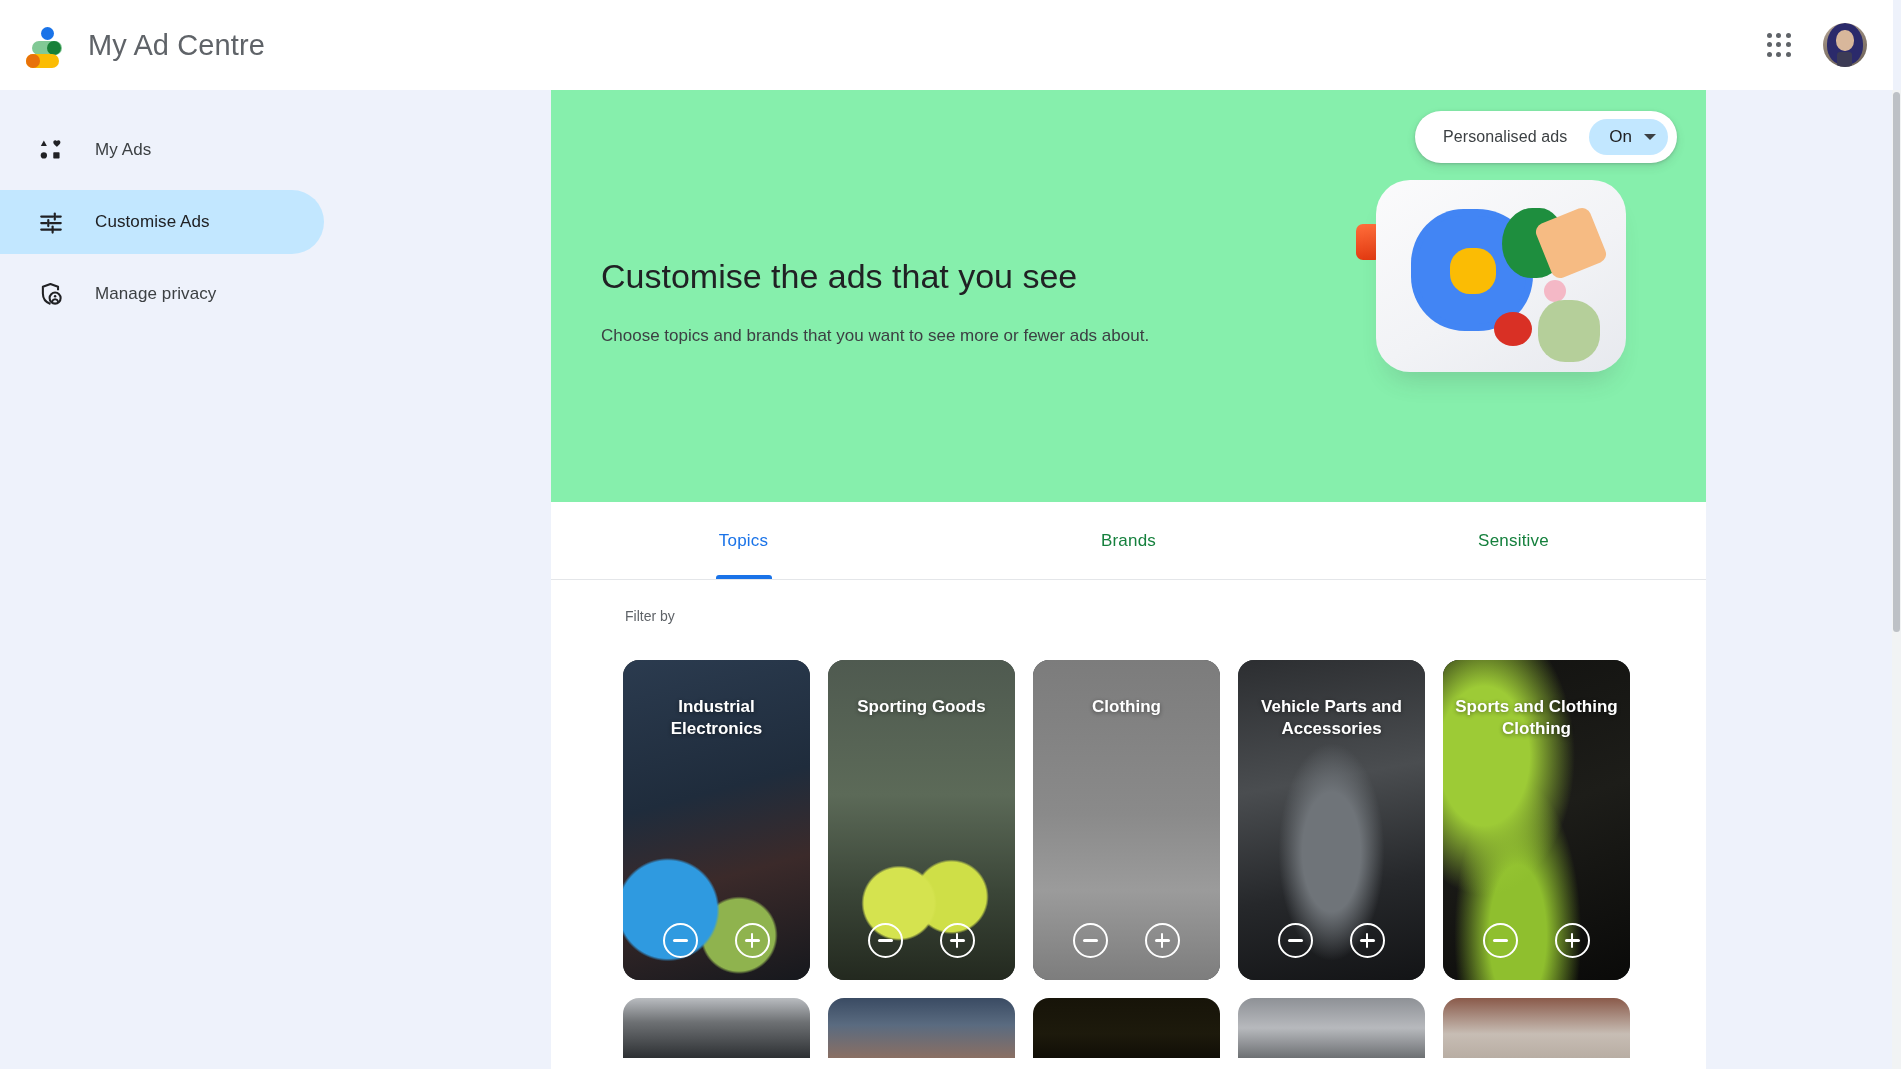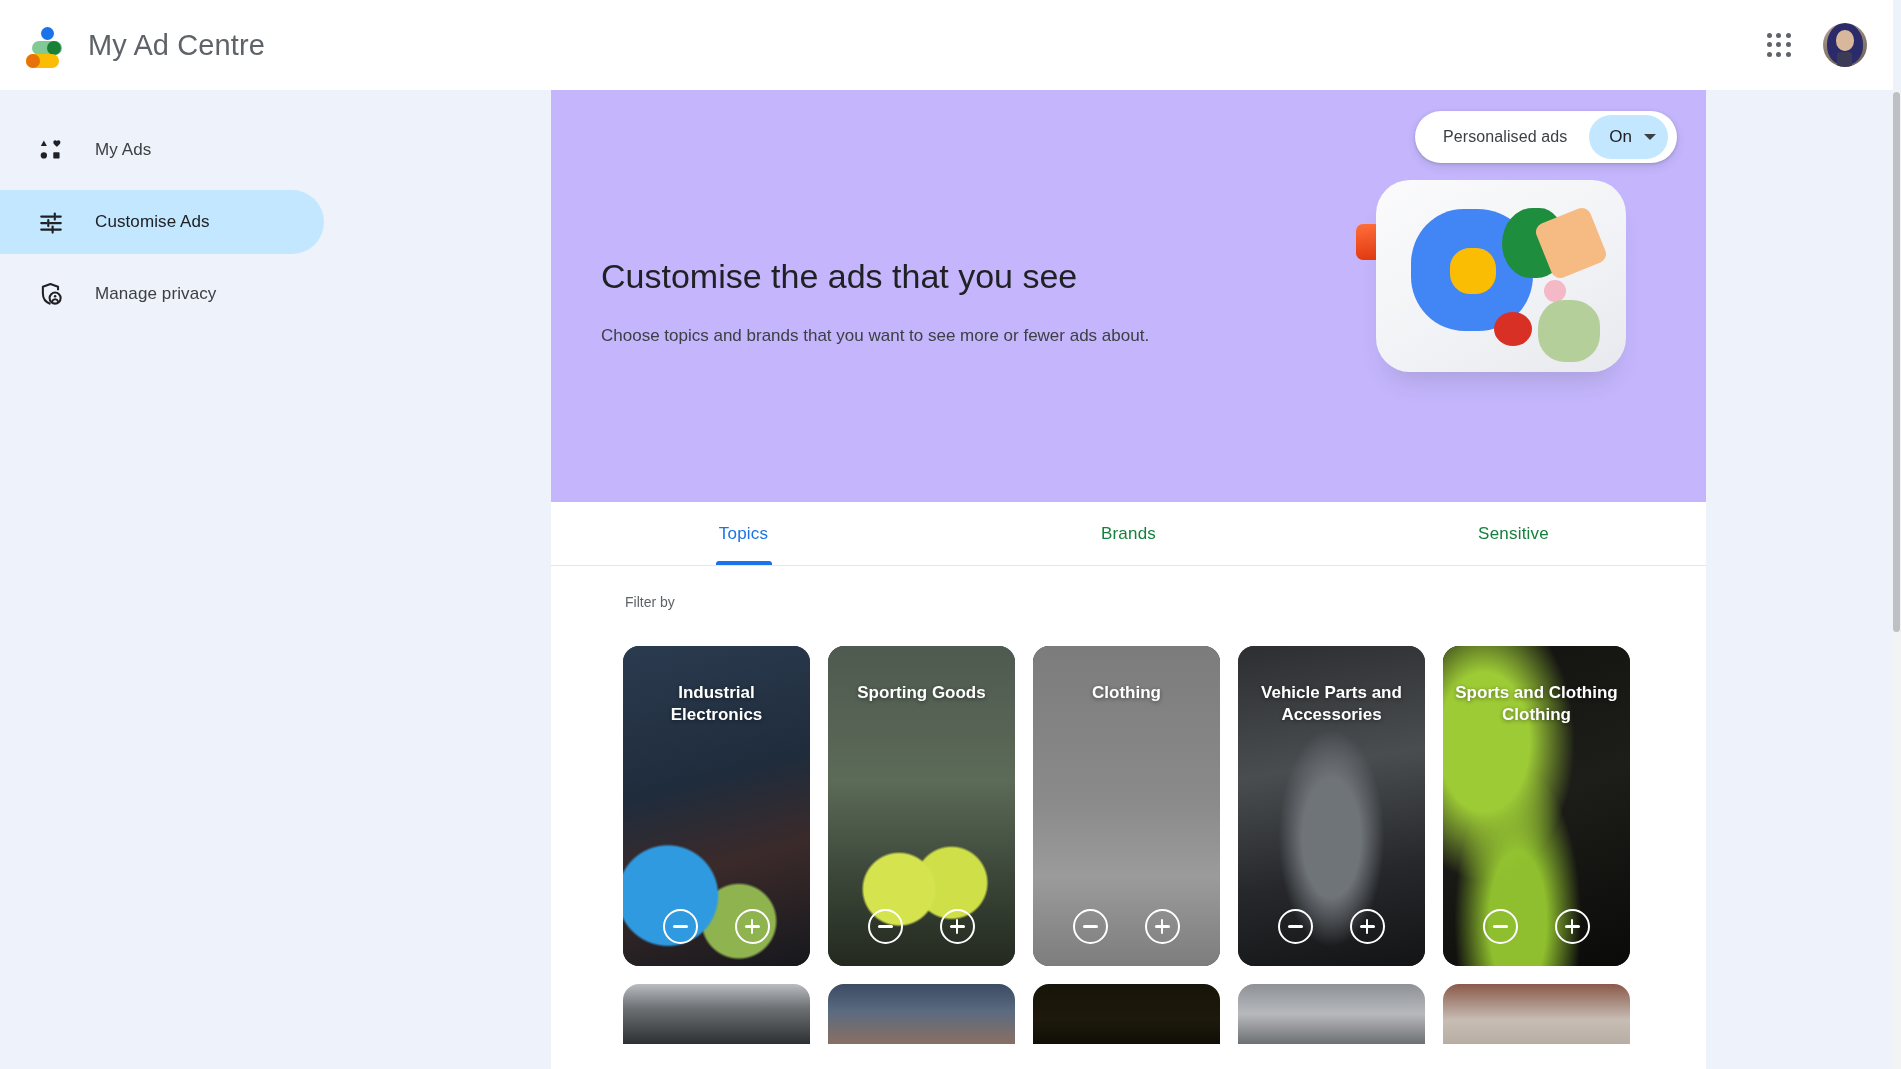--- a/index.html
+++ b/index.html
@@ -120,38 +120,38 @@
   .content {
     position: absolute; top: 90px; left: 551px;
     width: 1155px; height: 979px;
     background: #ffffff;
     overflow: hidden;
     z-index: 10;
   }
   .hero {
     position: relative;
     height: 412px;
-    background: #c4b5fd;
+    background: #86efac;
   }
   .pers-pill {
     position: absolute; right: 29px; top: 21px;
     display: flex; align-items: center;
     background: #ffffff;
     border-radius: 32px;
     height: 52px;
     padding: 0 9px 0 28px;
     box-shadow: 0 1px 3px rgba(60,64,67,.25), 0 4px 10px rgba(60,64,67,.12);
     cursor: pointer;
   }
   .pers-label { font-size: 16px; color: #3c4043; letter-spacing: .1px; }
   .pers-toggle {
     margin-left: 22px;
     background: #c2e7ff;
     border-radius: 22px;
-    height: 44px;
+    height: 36px;
     display: flex; align-items: center;
     padding: 0 12px 0 20px;
     gap: 12px;
     cursor: pointer;
   }
   .pers-toggle .pt-text { font-size: 17px; color: #202124; font-weight: 500; }
   .caret {
     width: 0; height: 0;
     border-left: 6px solid transparent;
     border-right: 6px solid transparent;
@@ -222,21 +222,21 @@
     background: #b5cf9a;
     border-radius: 42% 45% 43% 44% / 45% 42% 44% 43%;
   }
   .sh.dot-red {
     left: 152px; top: 140px; width: 38px; height: 34px;
     background: #d93025; border-radius: 50%;
   }
 
   
   .tabs {
-    display: flex; height: 64px; background: #fff;
+    display: flex; height: 78px; background: #fff;
     border-bottom: 1px solid #e4e6e9;
   }
   .tab {
     flex: 1; display: flex; align-items: center; justify-content: center;
     font-size: 17px; color: #15803d; cursor: pointer;
     position: relative; letter-spacing: .2px;
   }
   .tab.active { color: #1a73e8; font-weight: 500; }
   .tab.active::after {
     content: ""; position: absolute; bottom: 0;

